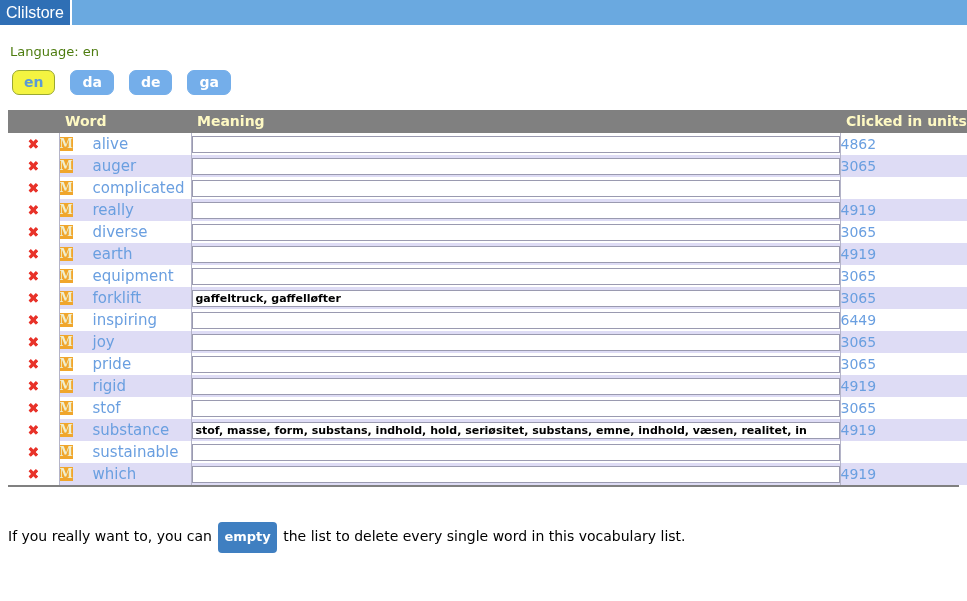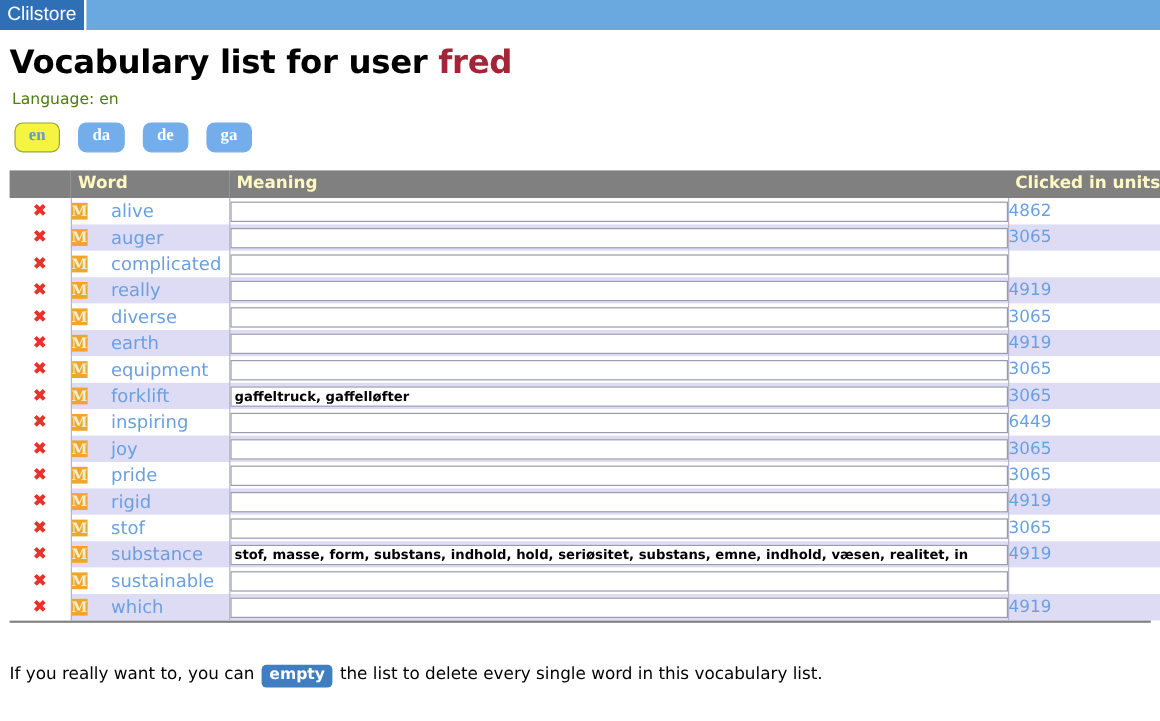--- a/index.html
+++ b/index.html
@@ -69,21 +69,20 @@
     border-radius: 7px;
     font-weight: bold;
     font-size: 14px;
     padding: 3px 11px 4px 11px;
     line-height: 16px;
     background: #74aeea;
     color: #ffffff;
     border: 1px solid #74aeea;
     text-decoration: none;
     cursor: pointer;
-    font-family: Liberation Serif, serif;
   }
   .pill.active {
     background: #f4f441;
     color: #5b9bd5;
     border: 1px solid #9aa832;
   }
 
   
   .table-wrap {
     margin: 15px 8px 0 8px;
@@ -183,21 +182,21 @@
     padding-left: 7px;
     border-left: 1px solid #808080;
     white-space: nowrap;
   }
 
   
   .footer {
     margin: 35px 0 0 8px;
     font-size: 14px;
     color: #000;
-    line-height: 16px;
+    line-height: 28px;
   }
   .empty-btn {
     display: inline-block;
     background: #3f7fc1;
     color: #ffffff;
     font-size: 13px;
     font-weight: bold;
     border-radius: 4px;
     padding: 1px 6px 2px 6px;
     margin: 0 2px;
@@ -207,23 +206,20 @@
 </style>
 </head>
 <body>
 
 <div class="topbar">
   <div class="brand">Clilstore</div>
   <div class="brand-caret"></div>
 </div>
 
 <div class="page-head">
-  <h1 class="title">
-    <span>Vocabulary list for user </span><span class="user">fred</span>
-  </h1>
   <div class="lang-line">Language: en</div>
 </div>
 
 <div class="lang-pills">
   <a class="pill active" href="#">en</a>
   <a class="pill" href="#">da</a>
   <a class="pill" href="#">de</a>
   <a class="pill" href="#">ga</a>
 </div>
 

